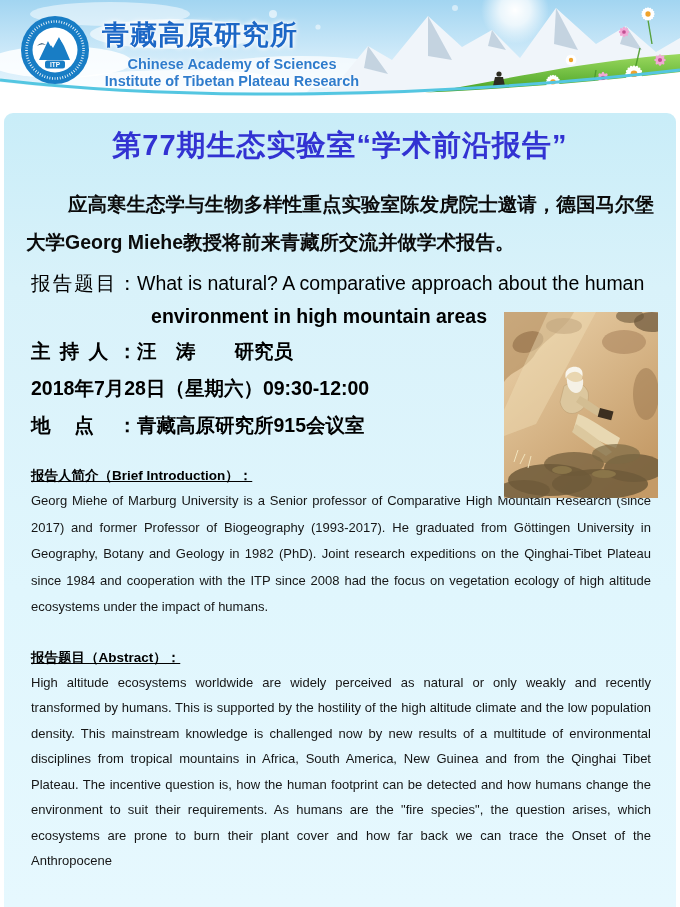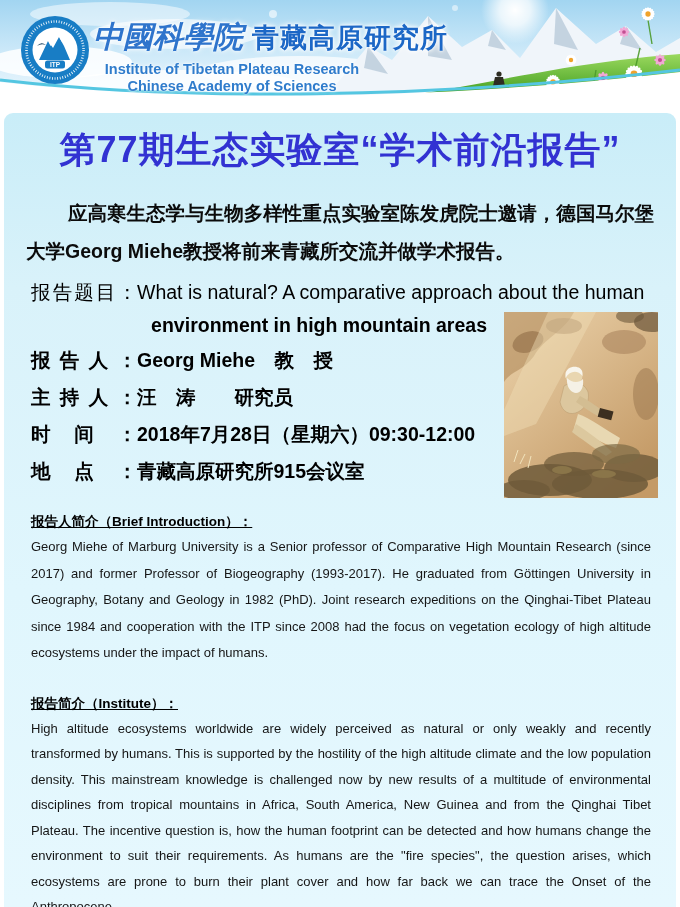--- a/index.html
+++ b/index.html
@@ -34,21 +34,21 @@
   }
 
   
   .content {
     position:absolute; left:4px; right:4px; top:113px; bottom:0;
     background:linear-gradient(180deg,#c9edf8 0%, #d9f2fa 22%, #e0f6fd 60%, #e6f8fe 100%);
     border-radius:9px 9px 0 0;
   }
   .title {
     margin-top:13px; text-align:center;
-    font-size:36px; font-weight:bold; letter-spacing:1px;
+    font-size:29px; font-weight:bold; letter-spacing:1px;
     color:var(--title-blue);
   }
   .intro {
     margin:19px 22px 0 22px;
     font-size:19.5px; line-height:38px; color:#0b0b0b;
     text-indent:2.15em; text-align:justify;font-weight:bold;
   }
   .topic-row { margin:9px 24px 0 27px; font-size:19.5px; font-weight:normal; line-height:27px; color:#000; }
   .dlabel {
     display:inline-block; width:106px; vertical-align:top;
@@ -183,62 +183,56 @@
         <path d="M-7,-9 L-4.5,-4 L-2,-7 Z" fill="#ffffff" opacity="0.95"></path>
         <path d="M4,-13 L7,-8 L9,-10.5 Z" fill="#ffffff" opacity="0.95"></path>
         <path d="M-18,-4 q4,-5 9,-1 q-5,-2 -9,1 Z" fill="#0d3a5c"></path>
       </g>
       <rect x="-10" y="10.5" width="20" height="8" rx="2.5" fill="var(--logo-blue)"></rect>
       <text x="0" y="16.8" text-anchor="middle" font-size="6.5" font-weight="bold" font-family="Liberation Sans, sans-serif" fill="#ffffff">ITP</text>
     </svg>
 
     <div class="org">
       <div class="org-cn-line">
-        <span class="org-script">中國科學院</span>
         <span class="org-bold">青藏高原研究所</span>
       </div>
       <div class="org-en">
+        <div>Chinese Academy of Sciences</div>
         <div>Institute of Tibetan Plateau Research</div>
-        <div>Chinese Academy of Sciences</div>
       </div>
     </div>
   </div>
 
   <div class="content">
 
     <div class="title">第77期生态实验室“学术前沿报告”</div>
 
     <p class="intro">应高寒生态学与生物多样性重点实验室陈发虎院士邀请，德国马尔堡大学Georg Miehe教授将前来青藏所交流并做学术报告。</p>
 
     <div class="topic-row">
       <span class="dlabel">报告题目：</span><span class="topic-en1">What is natural? A comparative approach about the human</span>
     </div>
     <div class="topic-line2">environment in high mountain areas</div>
 
-    <div class="drow">
-      <span class="dlabel">报告人：</span>
-      <span class="dvalue">Georg Miehe　教　授</span>
-    </div>
     <div class="drow">
       <span class="dlabel">主持人：</span>
       <span class="dvalue">汪　涛　　研究员</span>
     </div>
     <div class="drow">
-      <span class="dlabel">时间：</span>
       <span class="dvalue">2018年7月28日（星期六）09:30-12:00</span>
     </div>
     <div class="drow">
       <span class="dlabel">地点：</span>
       <span class="dvalue">青藏高原研究所915会议室</span>
     </div>
 
     <div class="sec-h">报告人简介（Brief Introduction）：</div>
     <div class="sec-t">Georg Miehe of Marburg University is a Senior professor of Comparative High Mountain Research (since 2017) and former Professor of Biogeography (1993-2017). He graduated from Göttingen University in Geography, Botany and Geology in 1982 (PhD). Joint research expeditions on the Qinghai-Tibet Plateau since 1984 and cooperation with the ITP since 2008 had the focus on vegetation ecology of high altitude ecosystems under the impact of humans.</div>
 
-    <div class="sec-h">报告简介（Institute）：</div>
+    <div class="sec-h">报告题目（Abstract）：</div>
     <div class="sec-t abs-t">High altitude ecosystems worldwide are widely perceived as natural or only weakly and recently transformed by humans. This is supported by the hostility of the high altitude climate and the low population density. This mainstream knowledge is challenged now by new results of a multitude of environmental disciplines from tropical mountains in Africa, South America, New Guinea and from the Qinghai Tibet Plateau. The incentive question is, how the human footprint can be detected and how humans change the environment to suit their requirements. As humans are the "fire species", the question arises, which ecosystems are prone to burn their plant cover and how far back we can trace the Onset of the Anthropocene</div>
 
     <svg class="photo" viewBox="0 0 154 186" aria-hidden="true">
       <defs>
         <linearGradient id="pg" x1="0" y1="0" x2="0.7" y2="1">
           <stop offset="0" stop-color="#ecd4ad"></stop>
           <stop offset="1" stop-color="#c49a66"></stop>
         </linearGradient>
       </defs>
       <rect x="0" y="0" width="154" height="186" fill="url(#pg)"></rect>

